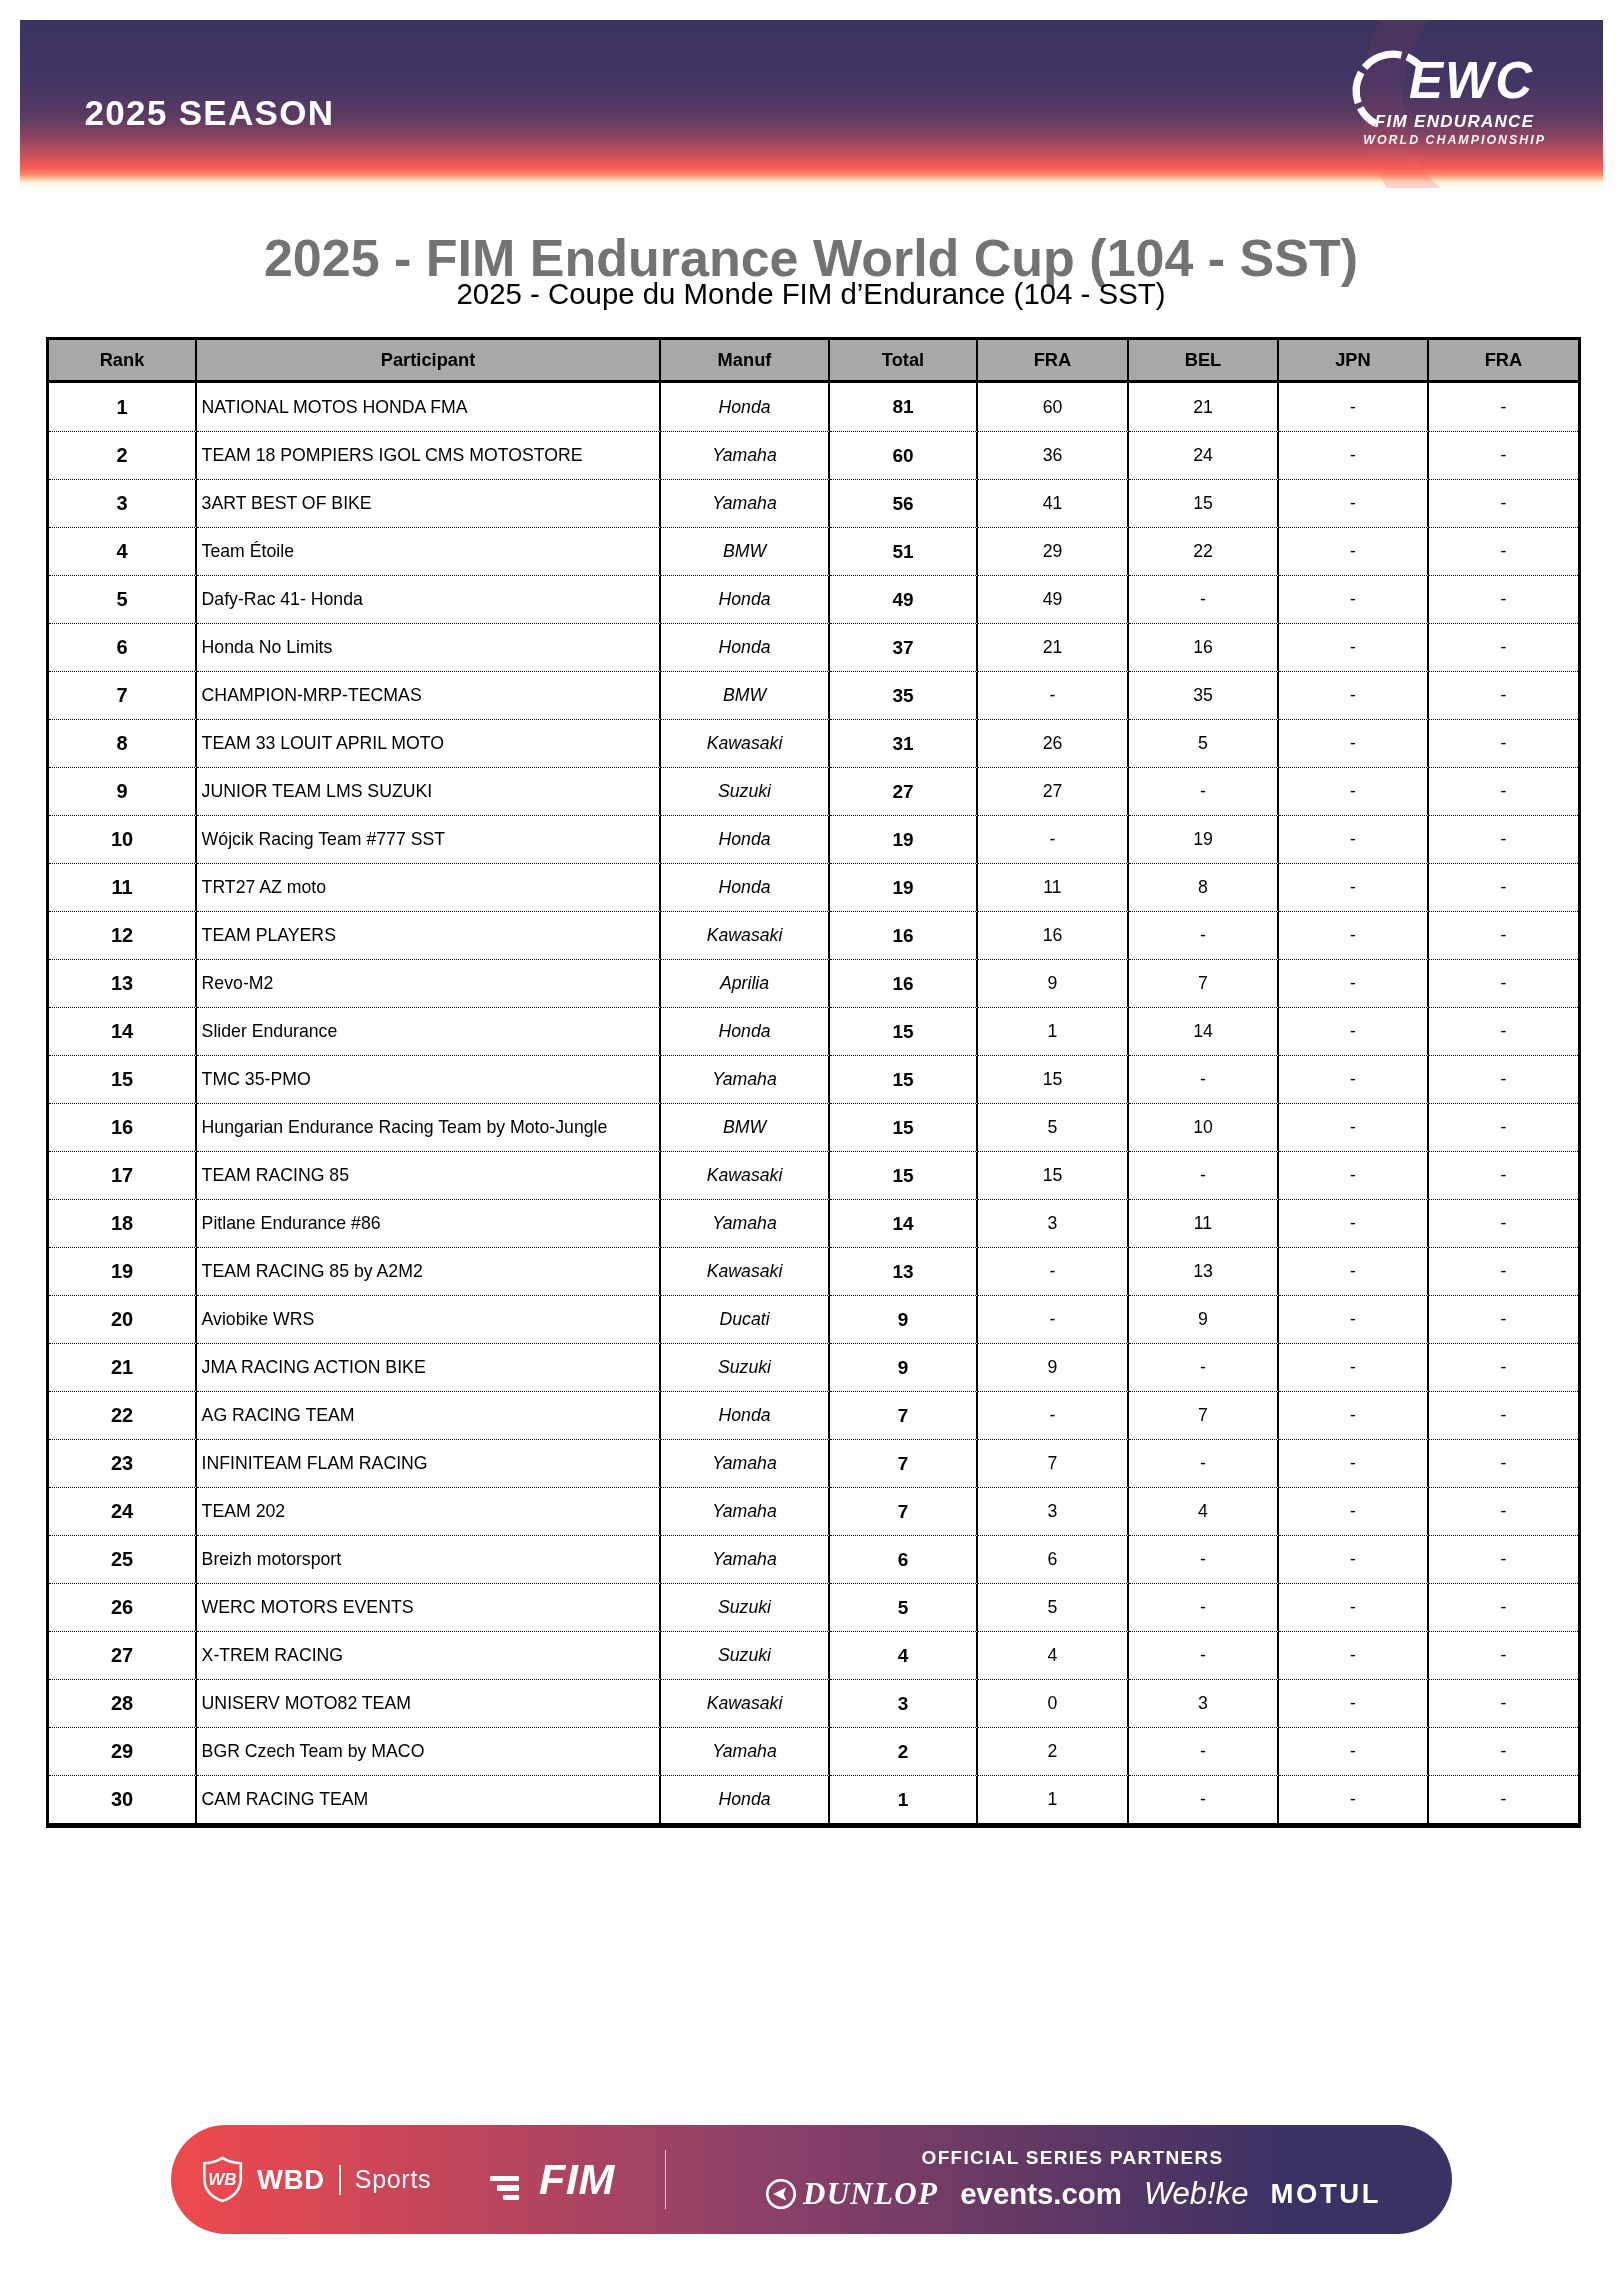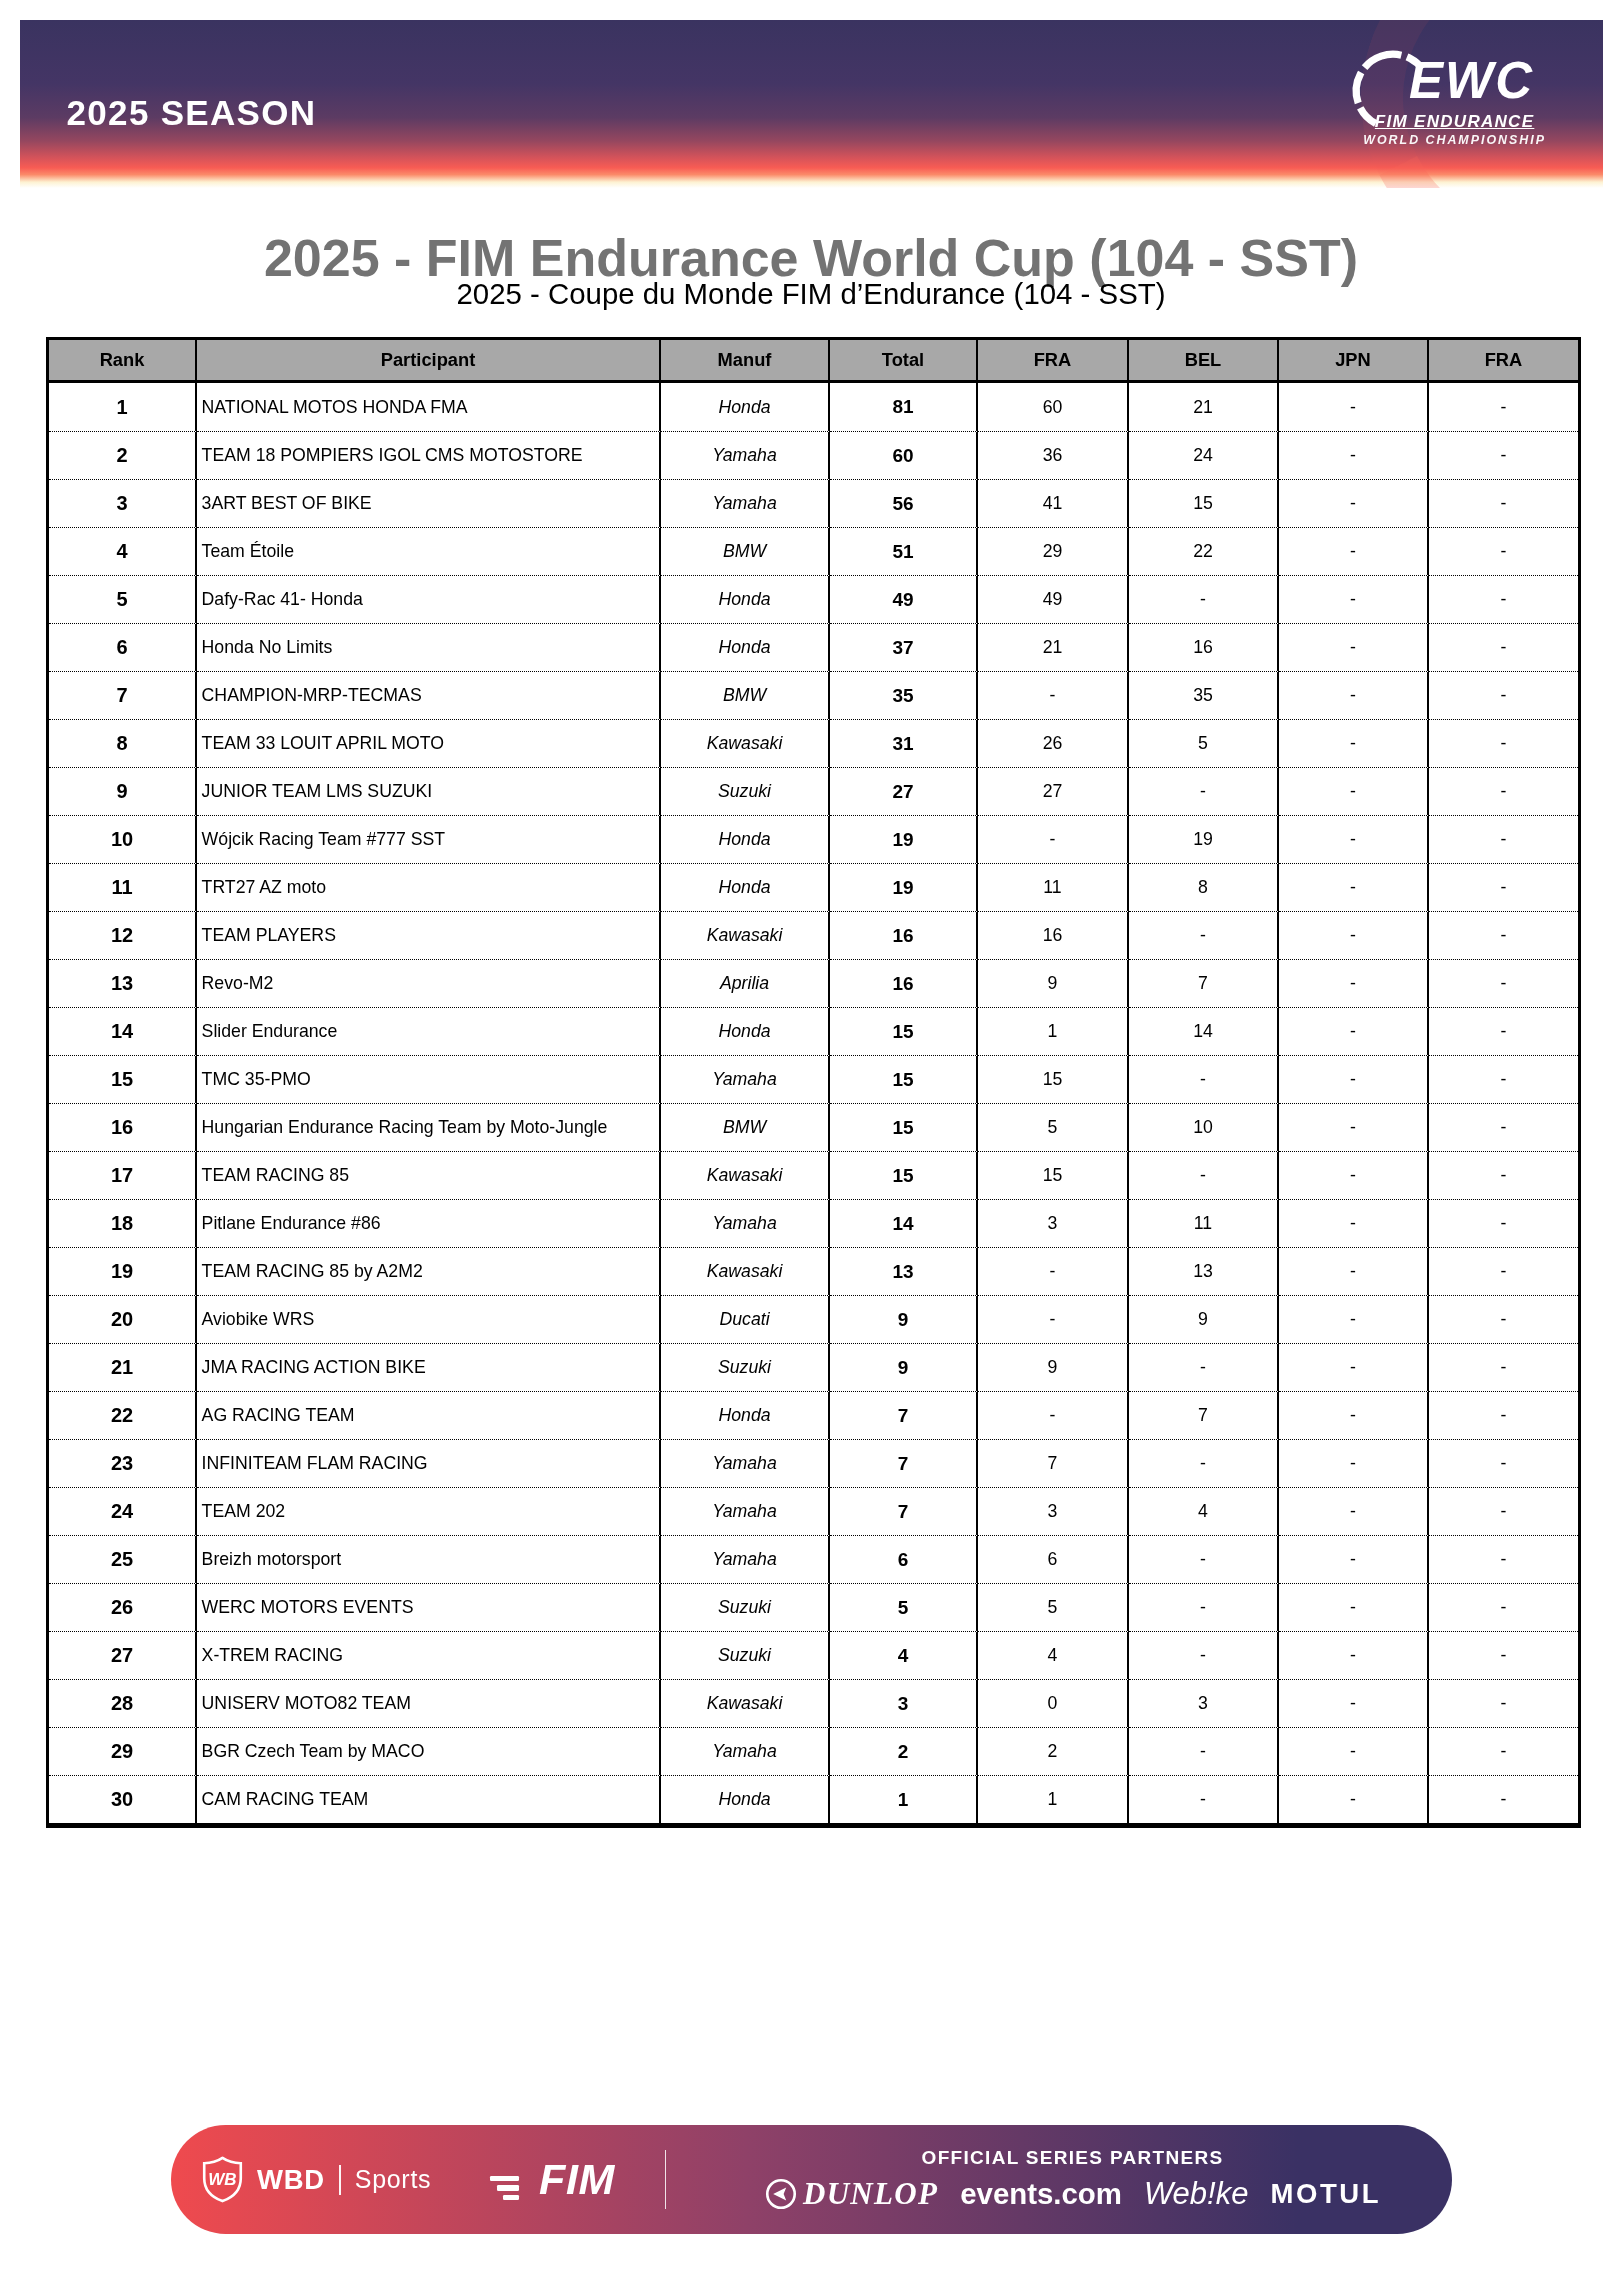--- a/index.html
+++ b/index.html
@@ -30,30 +30,30 @@
       #fdf2d2 96.5%,
       #ffffff 100%);
   }
   .bg-ring{
     position:absolute;right:-98px;top:-92px;width:340px;height:340px;border-radius:50%;
     border:42px solid rgba(246,100,90,0.26);
     border-left-color:rgba(246,100,90,0.08);
     transform:rotate(18deg);
   }
   .season{
-    position:absolute;left:47px;top:73px;color:#fff;
+    position:absolute;left:65px;top:73px;color:#fff;
     font-size:35px;font-weight:800;letter-spacing:1.3px;
   }
   .ewc{position:absolute;right:37px;top:35px;width:222px;height:115px;color:#fff;text-align:center;}
   .ewc-arc{position:absolute;left:3.9px;top:-9.2px;}
   .ewc-word{
     position:relative;margin-left:34px;font-size:51px;font-weight:800;font-style:italic;
     letter-spacing:2px;line-height:1.0;
   }
-  .ewc-l1{margin-top:6.5px;font-size:17px;font-weight:700;font-style:italic;letter-spacing:1.3px;text-decoration:underline;}
+  .ewc-l1{margin-top:6.5px;font-size:17px;font-weight:700;font-style:italic;letter-spacing:1.3px;}
   .ewc-l2{margin-top:1.3px;font-size:12.4px;font-weight:700;font-style:italic;letter-spacing:2px;opacity:.95;}
 
   
   .title{
     position:absolute;left:0;top:228px;width:100%;text-align:center;
     font-size:52px;font-weight:700;color:#737373;letter-spacing:0px;
   }
   .subtitle{
     position:absolute;left:0;top:277px;width:100%;text-align:center;
     font-size:29.4px;font-weight:400;color:#000;

